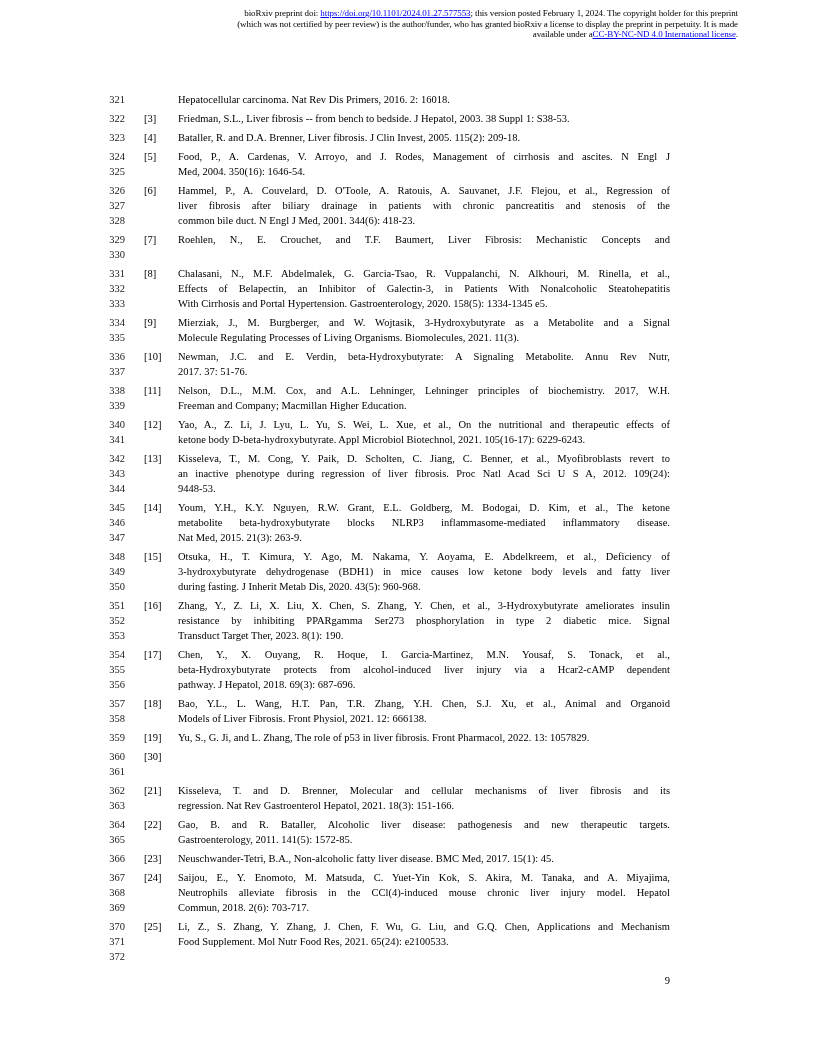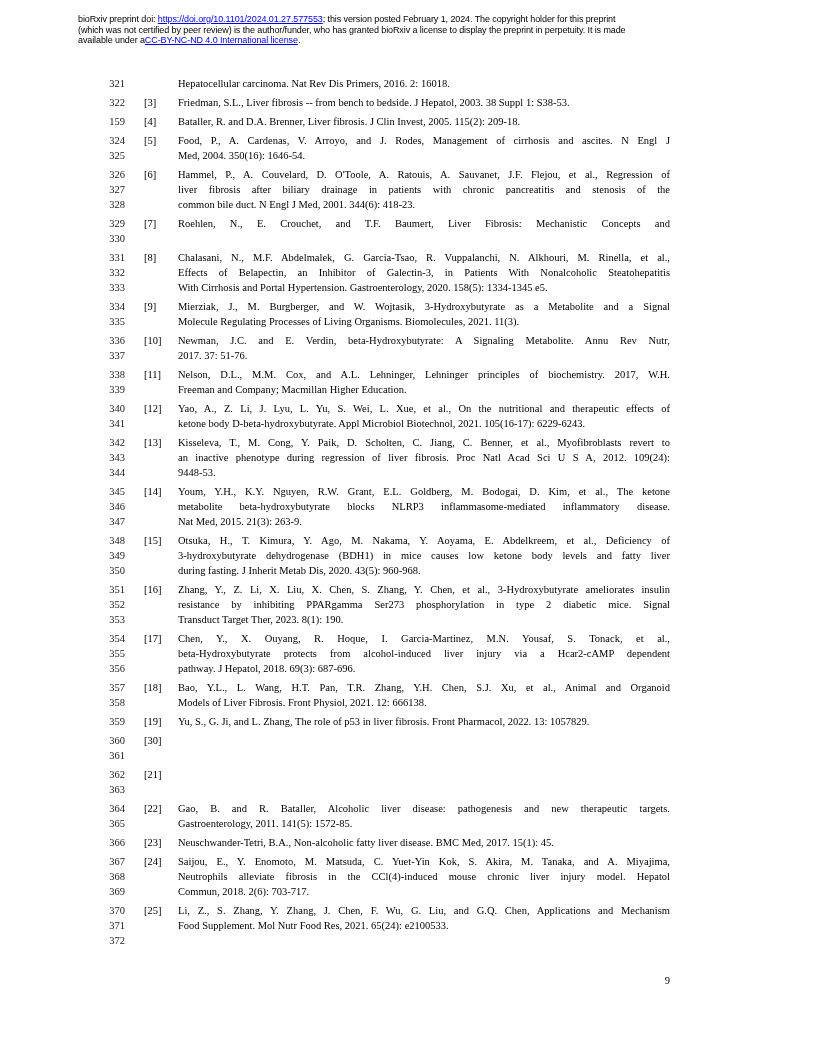--- a/index.html
+++ b/index.html
@@ -7,39 +7,39 @@
     position: relative;
     width: 816px;
     height: 1056px;
     background: #ffffff;
     font-family: "Liberation Serif", serif;
     color: #000000;
     overflow: hidden;
   }
   .notice {
     position: absolute;
-    top: 14px;
+    top: 8px;
     left: 50%;
     transform: translateX(-50%);
     width: 660px;
-    text-align: left;
-    font-family: Liberation Sans, sans-serif;
+    text-align: right;
+    font-family: Liberation Serif, serif;
     font-size: 9px;
     line-height: 10.5px;
     letter-spacing: -0.1px;
     color: #000000;
   }
   .notice .lnk {
     color: #0000EE;
     text-decoration: underline;
     cursor: pointer;
   }
   .refs {
     position: absolute;
-    top: 76px;
+    top: 92px;
     left: 0;
   }
   .ref { display: flex; margin-bottom: 4px; }
   .nums {
     width: 125px;
     text-align: right;
     font-size: 10.5px;
     color: #1a1a1a;
     flex: 0 0 auto;
   }
@@ -91,21 +91,21 @@
           <div>322</div>
         </div>
       <div class="marker">[3]</div>
       <div class="tlines">
           <div class="tline">Friedman, S.L., Liver fibrosis -- from bench to bedside. J Hepatol, 2003. 38 Suppl 1: S38-53.</div>
         </div>
     </div>
 
     <div class="ref">
       <div class="nums">
-          <div>159</div>
+          <div>323</div>
         </div>
       <div class="marker">[4]</div>
       <div class="tlines">
           <div class="tline">Bataller, R. and D.A. Brenner, Liver fibrosis. J Clin Invest, 2005. 115(2): 209-18.</div>
         </div>
     </div>
 
     <div class="ref">
       <div class="nums">
           <div>324</div>
@@ -304,20 +304,24 @@
         </div>
       <div class="marker">[30]</div>
     </div>
 
     <div class="ref">
       <div class="nums">
           <div>362</div>
           <div>363</div>
         </div>
       <div class="marker">[21]</div>
+      <div class="tlines">
+          <div class="tline just">Kisseleva, T. and D. Brenner, Molecular and cellular mechanisms of liver fibrosis and its</div>
+          <div class="tline">regression. Nat Rev Gastroenterol Hepatol, 2021. 18(3): 151-166.</div>
+        </div>
     </div>
 
     <div class="ref">
       <div class="nums">
           <div>364</div>
           <div>365</div>
         </div>
       <div class="marker">[22]</div>
       <div class="tlines">
           <div class="tline just">Gao, B. and R. Bataller, Alcoholic liver disease: pathogenesis and new therapeutic targets.</div>

